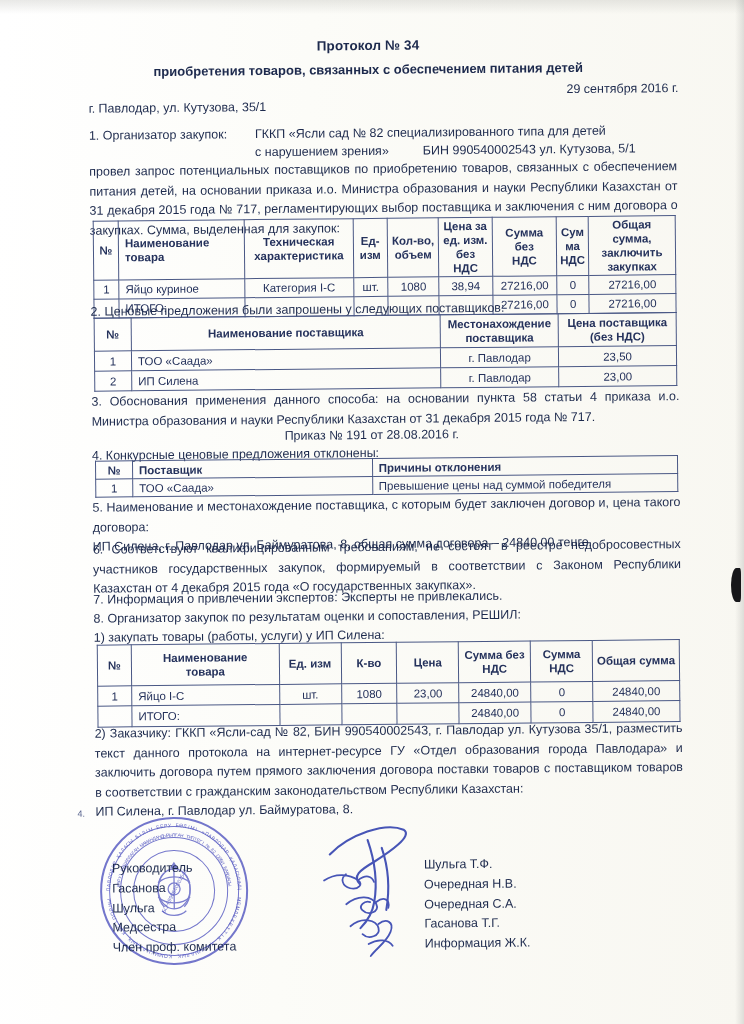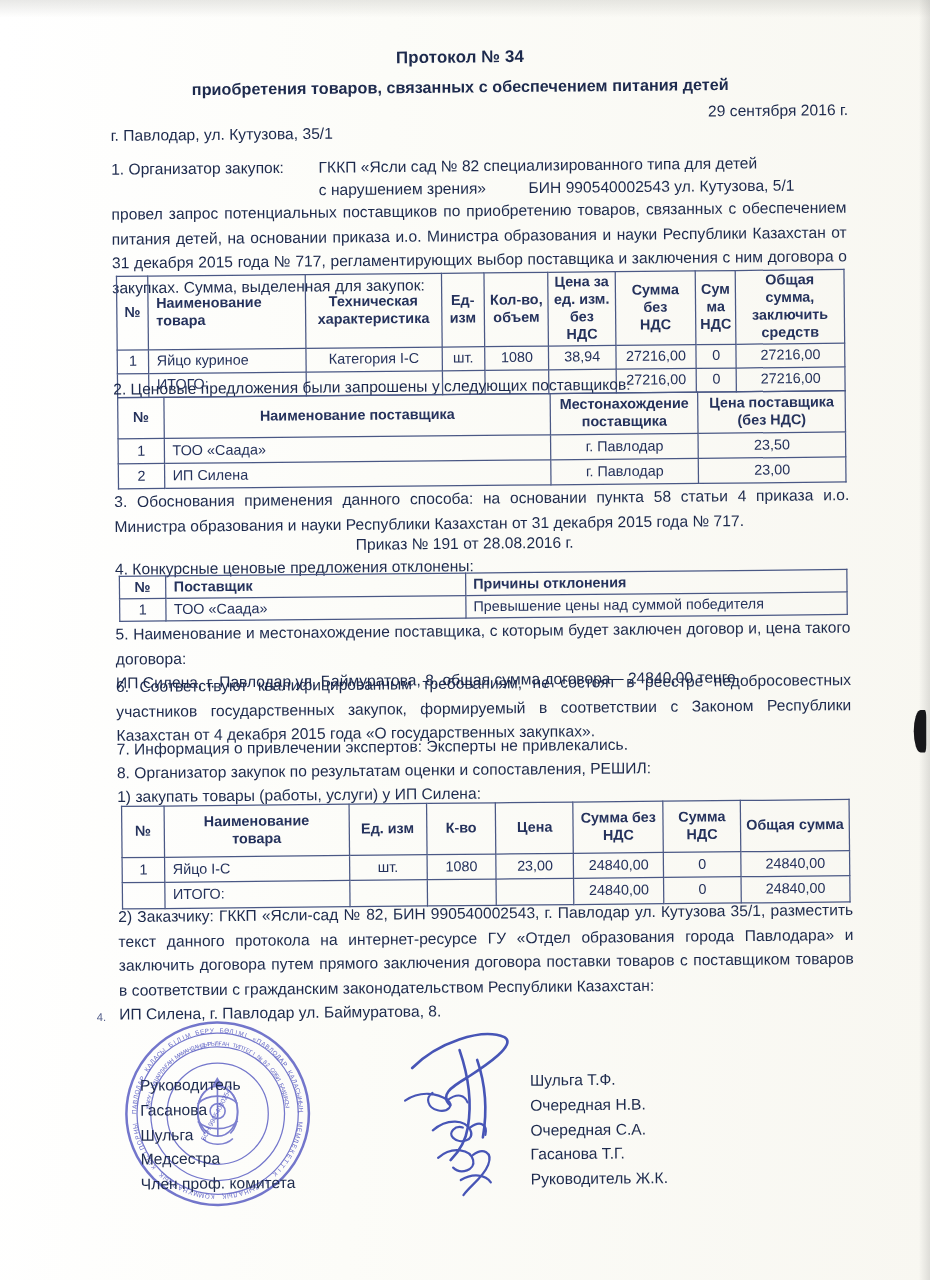--- a/index.html
+++ b/index.html
@@ -325,21 +325,21 @@
           <div>НДС</div>
         </th>
         <th>
           <div>Сум</div>
           <div>ма</div>
           <div>НДС</div>
         </th>
         <th>
           <div>Общая сумма,</div>
           <div>заключить</div>
-          <div>средств</div>
+          <div>закупках</div>
         </th>
       </tr>
       <tr class="r2">
         <td class="c">1</td>
         <td class="l">Яйцо куриное</td>
         <td class="c">Категория I-C</td>
         <td class="c">шт.</td>
         <td class="c">1080</td>
         <td class="c">38,94</td>
         <td class="c">27216,00</td>
@@ -702,21 +702,21 @@
         <path d="M62 106 C 70 100, 78 104, 74 114 C 70 124, 60 130, 54 138"></path>
         <path d="M52 126 C 62 120, 72 122, 76 128"></path>
       </g>
     </svg>
 
     <div id="names">
       <div>Шульга Т.Ф.</div>
       <div>Очередная Н.В.</div>
       <div>Очередная С.А.</div>
       <div>Гасанова Т.Г.</div>
-      <div>Руководитель Ж.К.</div>
+      <div>Информация Ж.К.</div>
     </div>
 
   </div>
 
   <div id="scan-shadow-top"></div>
   <div id="scan-edge-right"></div>
   <div id="scan-artifact-right"></div>
 </div>
 
 </body></html>

